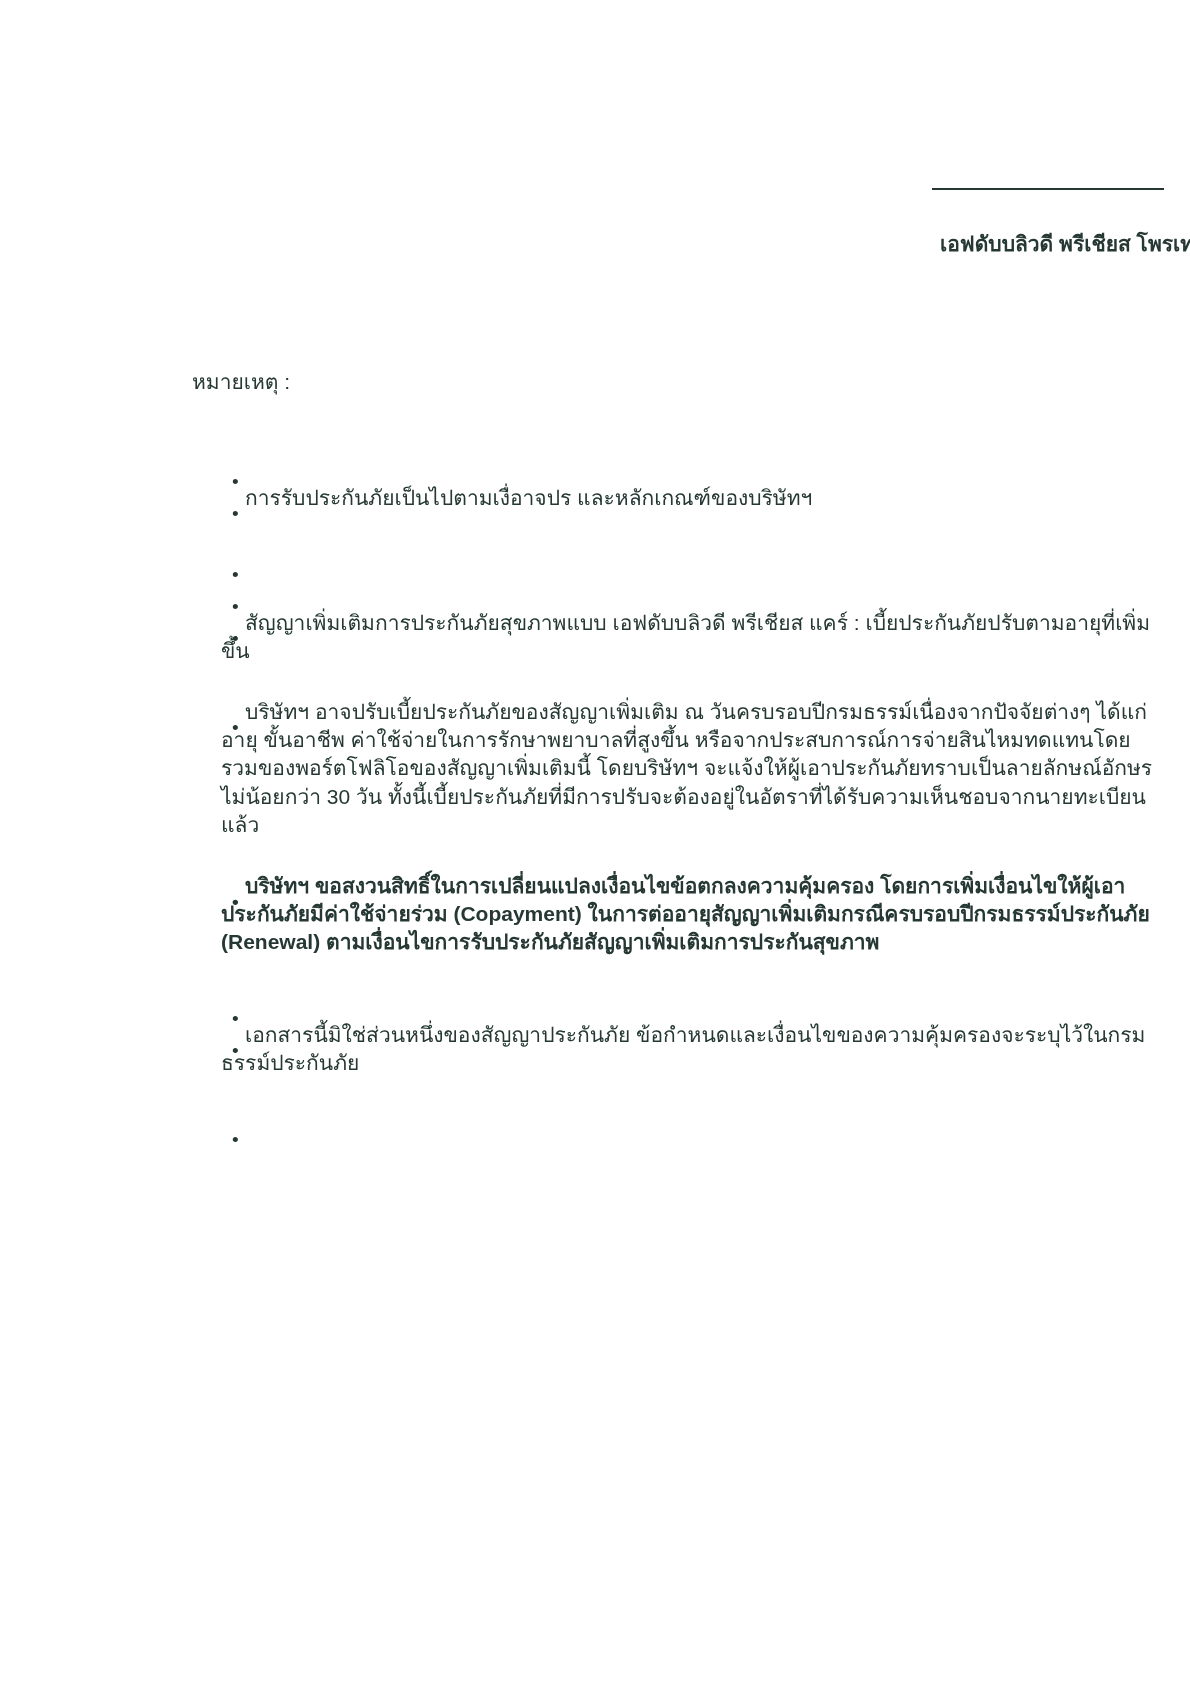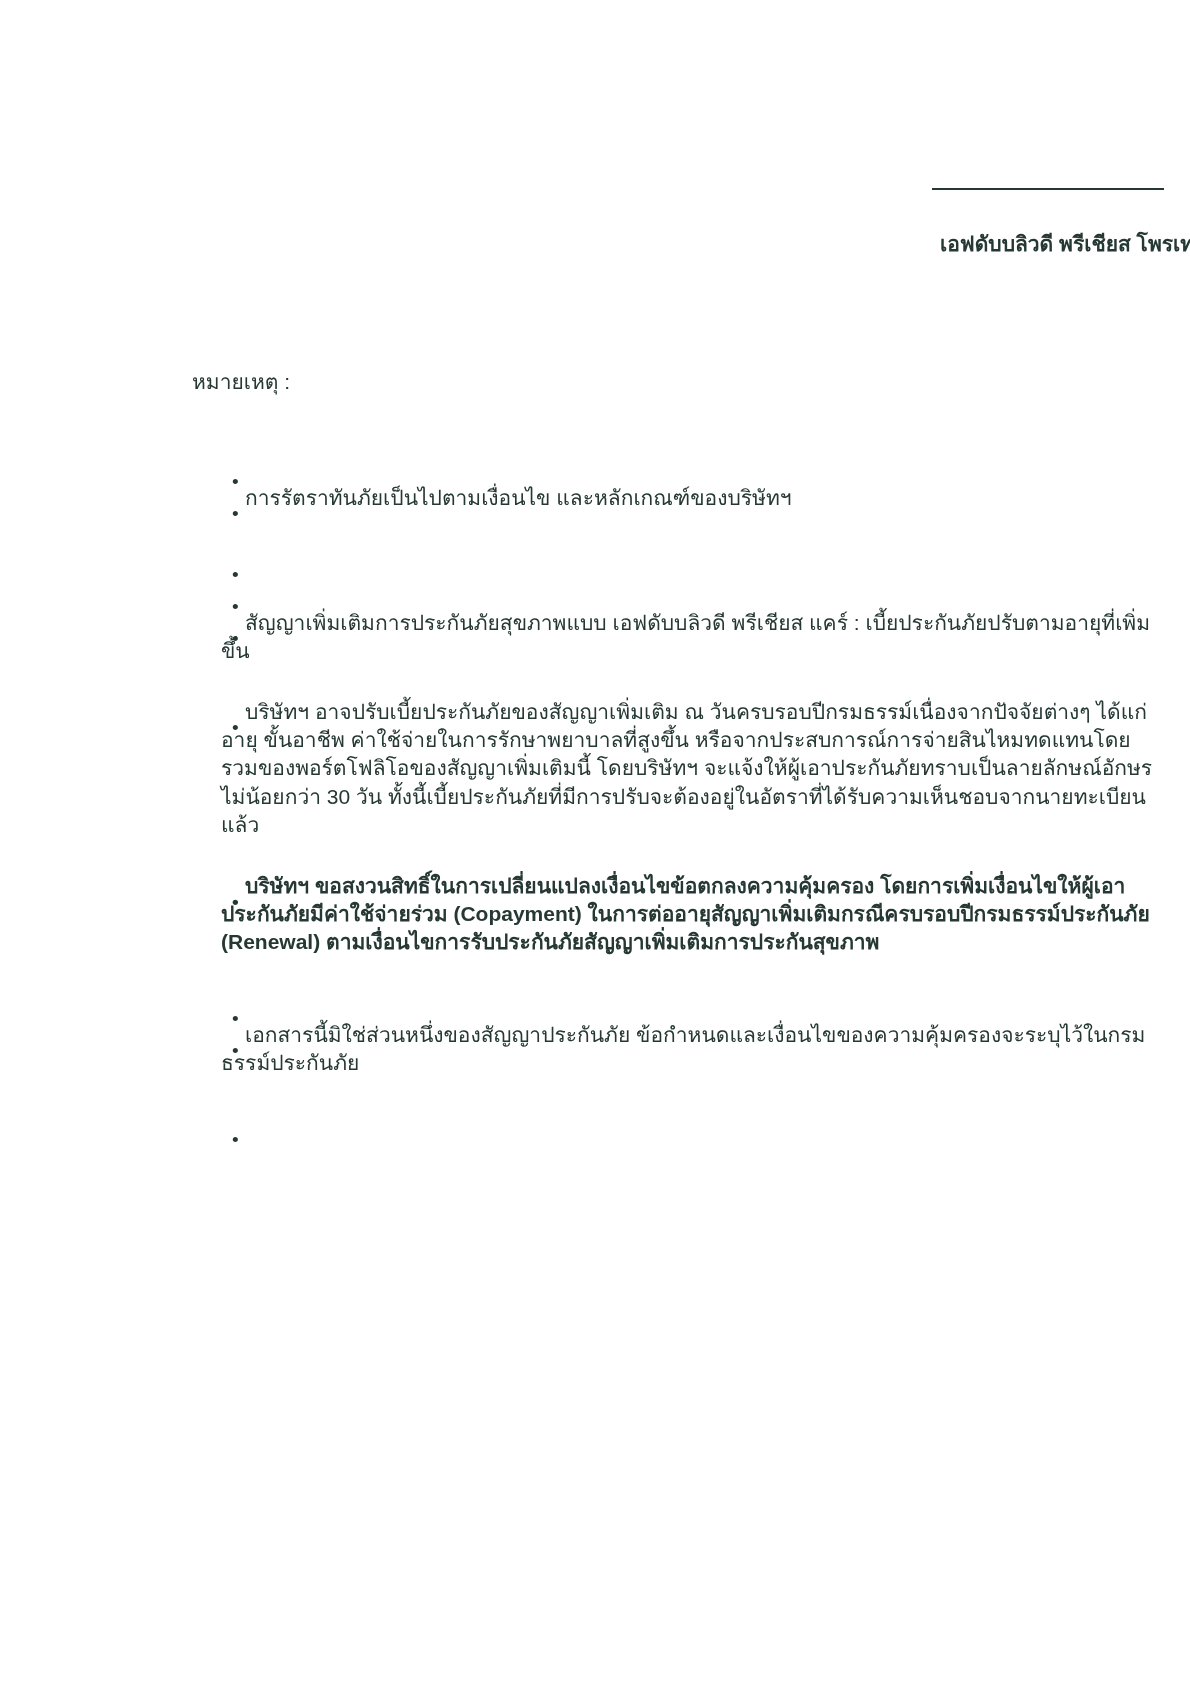--- a/index.html
+++ b/index.html
@@ -77,21 +77,21 @@
 
   <div class="header-block">
     <div class="header-rule"></div>
     <div class="header-title">เอฟดับบลิวดี พรีเชียส โพรเทคชัน</div>
   </div>
 
   <div class="content">
     <div class="notes-heading">หมายเหตุ :</div>
     <ul class="notes-list">
         <li><span class="bullet">•</span></li>
-        <li><span class="bullet">•</span><span>การรัตราทันภัยเป็นไปตามเงื่อนไข และหลักเกณฑ์ของบริษัทฯ</span></li>
+        <li><span class="bullet">•</span><span>การรับประกันภัยเป็นไปตามเงื่อาจปร และหลักเกณฑ์ของบริษัทฯ</span></li>
         <li><span class="bullet">•</span></li>
         <li><span class="bullet">•</span></li>
         <li><span class="bullet">•</span><span>สัญญาเพิ่มเติมการประกันภัยสุขภาพแบบ เอฟดับบลิวดี พรีเชียส แคร์ : เบี้ยประกันภัยปรับตามอายุที่เพิ่มขึ้น</span></li>
         <li><span class="bullet">•</span><span>บริษัทฯ อาจปรับเบี้ยประกันภัยของสัญญาเพิ่มเติม ณ วันครบรอบปีกรมธรรม์เนื่องจากปัจจัยต่างๆ ได้แก่ อายุ ขั้นอาชีพ ค่าใช้จ่ายในการรักษาพยาบาลที่สูงขึ้น หรือจากประสบการณ์การจ่ายสินไหมทดแทนโดยรวมของพอร์ตโฟลิโอของสัญญาเพิ่มเติมนี้ โดยบริษัทฯ จะแจ้งให้ผู้เอาประกันภัยทราบเป็นลายลักษณ์อักษรไม่น้อยกว่า 30 วัน ทั้งนี้เบี้ยประกันภัยที่มีการปรับจะต้องอยู่ในอัตราที่ได้รับความเห็นชอบจากนายทะเบียนแล้ว</span></li>
         <li class="bold"><span class="bullet">•</span><span>บริษัทฯ ขอสงวนสิทธิ์ในการเปลี่ยนแปลงเงื่อนไขข้อตกลงความคุ้มครอง โดยการเพิ่มเงื่อนไขให้ผู้เอาประกันภัยมีค่าใช้จ่ายร่วม (Copayment) ในการต่ออายุสัญญาเพิ่มเติมกรณีครบรอบปีกรมธรรม์ประกันภัย (Renewal) ตามเงื่อนไขการรับประกันภัยสัญญาเพิ่มเติมการประกันสุขภาพ</span></li>
         <li><span class="bullet">•</span></li>
         <li><span class="bullet">•</span><span>เอกสารนี้มิใช่ส่วนหนึ่งของสัญญาประกันภัย ข้อกำหนดและเงื่อนไขของความคุ้มครองจะระบุไว้ในกรมธรรม์ประกันภัย</span></li>
         <li><span class="bullet">•</span></li>
       </ul>
   </div>

